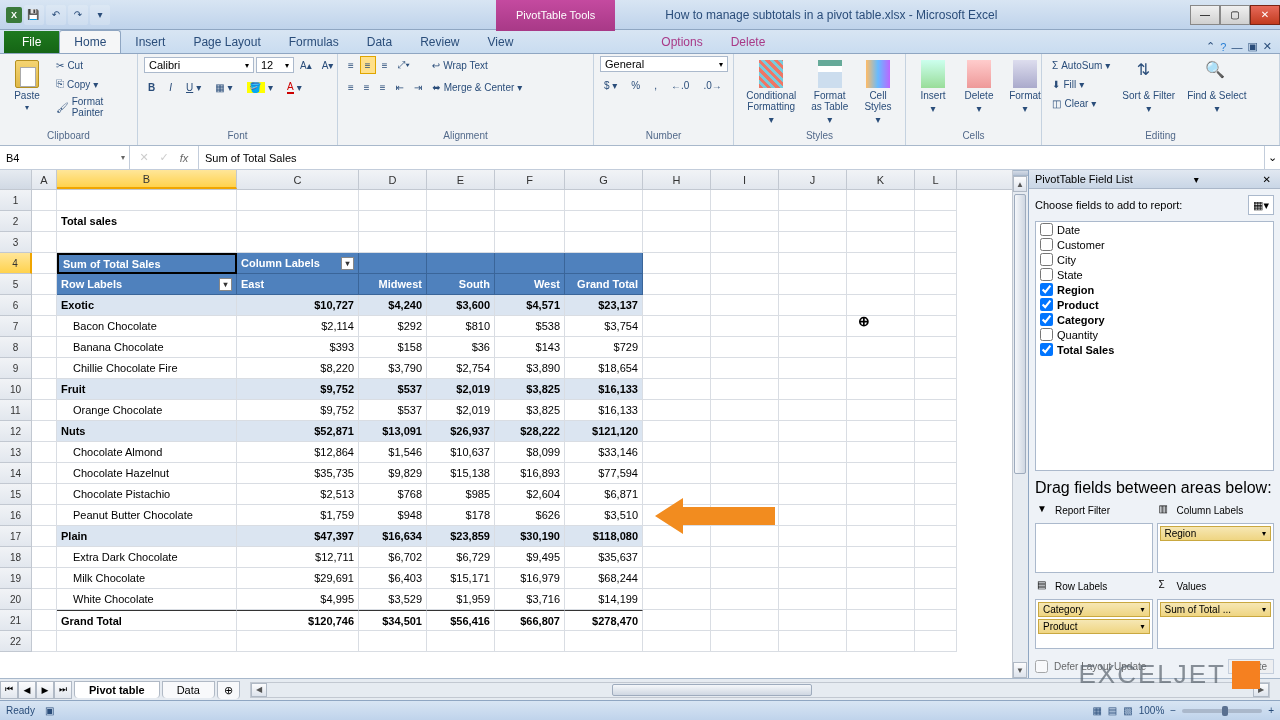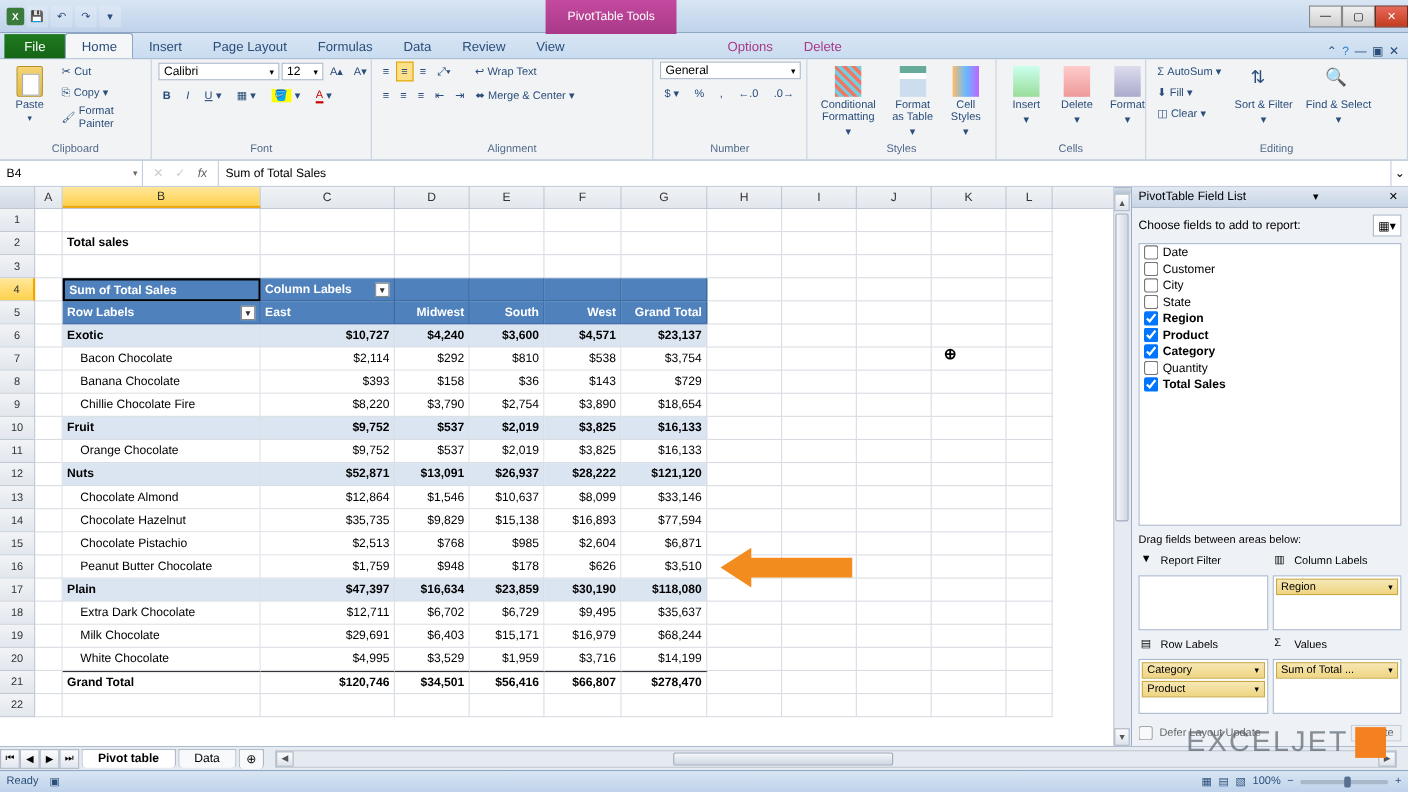--- a/index.html
+++ b/index.html
@@ -80,21 +80,21 @@
 
 .field-list { width:252px; border-left:1px solid #8fa6c2; background:#eef2f7; display:flex; flex-direction:column; }
 .fl-title { background: linear-gradient(#e1e8f1,#c9d6e6); padding:3px 6px; font-size:11px; display:flex; align-items:center; border-bottom:1px solid #aab7c9; }
 .fl-title .close-x { margin-left:auto; cursor:pointer; font-size:10px; padding:0 3px; }
 .fl-subtitle { padding:6px; font-size:11px; display:flex; align-items:center; }
 .fl-layout-btn { margin-left:auto; width:26px; height:20px; border:1px solid #abb9cc; background:#fff; cursor:pointer; display:flex; align-items:center; justify-content:center; }
 .fl-fields { background:#fff; border:1px solid #abb9cc; margin:0 6px; height:266px; overflow:auto; }
 .fl-field { display:flex; align-items:center; gap:4px; padding:1px 4px; font-size:11px; cursor:pointer; }
 .fl-field input { cursor:pointer; }
 .fl-field.bold-f { font-weight:bold; }
-.fl-drag-label { padding:8px 6px 4px; font-size:10px; }
+.fl-drag-label { padding:8px 6px 4px; font-size:16px; }
 .fl-areas { display:grid; grid-template-columns:1fr 1fr; grid-template-rows:auto 1fr auto 1fr; gap:4px; padding:0 6px 6px; flex:1; }
 .area-hdr { font-size:10px; display:flex; align-items:center; gap:4px; padding:2px; }
 .area-hdr .aicon { width:14px; height:14px; }
 .area-box { background:#fff; border:1px solid #abb9cc; min-height:50px; }
 .area-item { background:linear-gradient(#f6e7b4,#efd582); border:1px solid #c9a840; margin:2px; padding:1px 4px; font-size:10px; display:flex; align-items:center; cursor:move; }
 .area-item .dd { margin-left:auto; font-size:8px; }
 .fl-bottom { padding:4px 6px; font-size:10px; display:flex; align-items:center; gap:6px; opacity:0.6; }
 .update-btn { margin-left:auto; border:1px solid #abb9cc; padding:1px 6px; background:#eee; cursor:pointer; }
 
 
@@ -138,20 +138,21 @@
 
 <div class="titlebar">
   <div class="qat">
     <div class="qat-icon">X</div>
     <div class="qat-btn">💾</div>
     <div class="qat-btn">↶</div>
     <div class="qat-btn">↷</div>
     <div class="qat-btn">▾</div>
   </div>
   <div class="title-pivot">PivotTable Tools</div>
+  <div class="title-doc">How to manage subtotals in a pivot table.xlsx - Microsoft Excel</div>
   <div class="win-controls">
     <div class="win-btn">—</div>
     <div class="win-btn">▢</div>
     <div class="win-btn close">✕</div>
   </div>
 </div>
 
 <div class="ribbon-tabs">
   <div class="file-tab">File</div>
   <div class="rtab active">Home</div>

